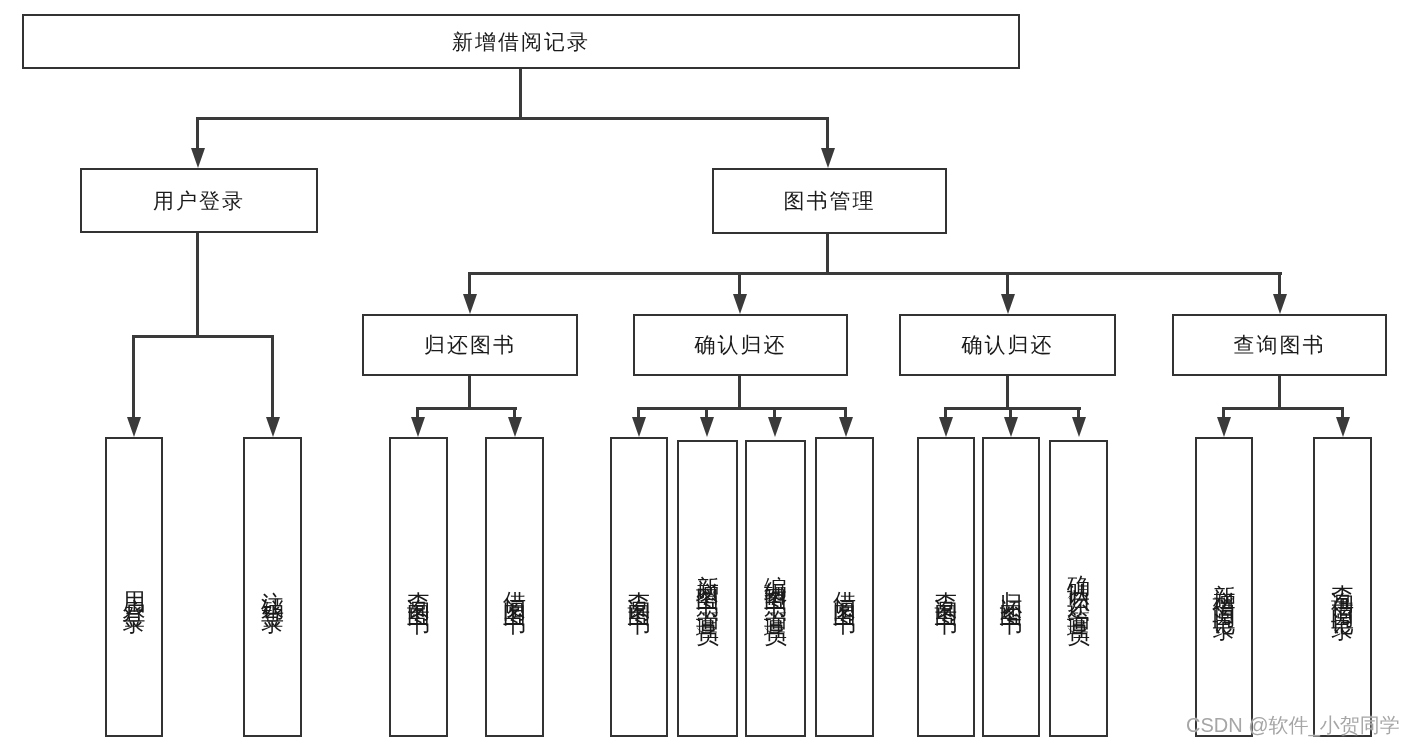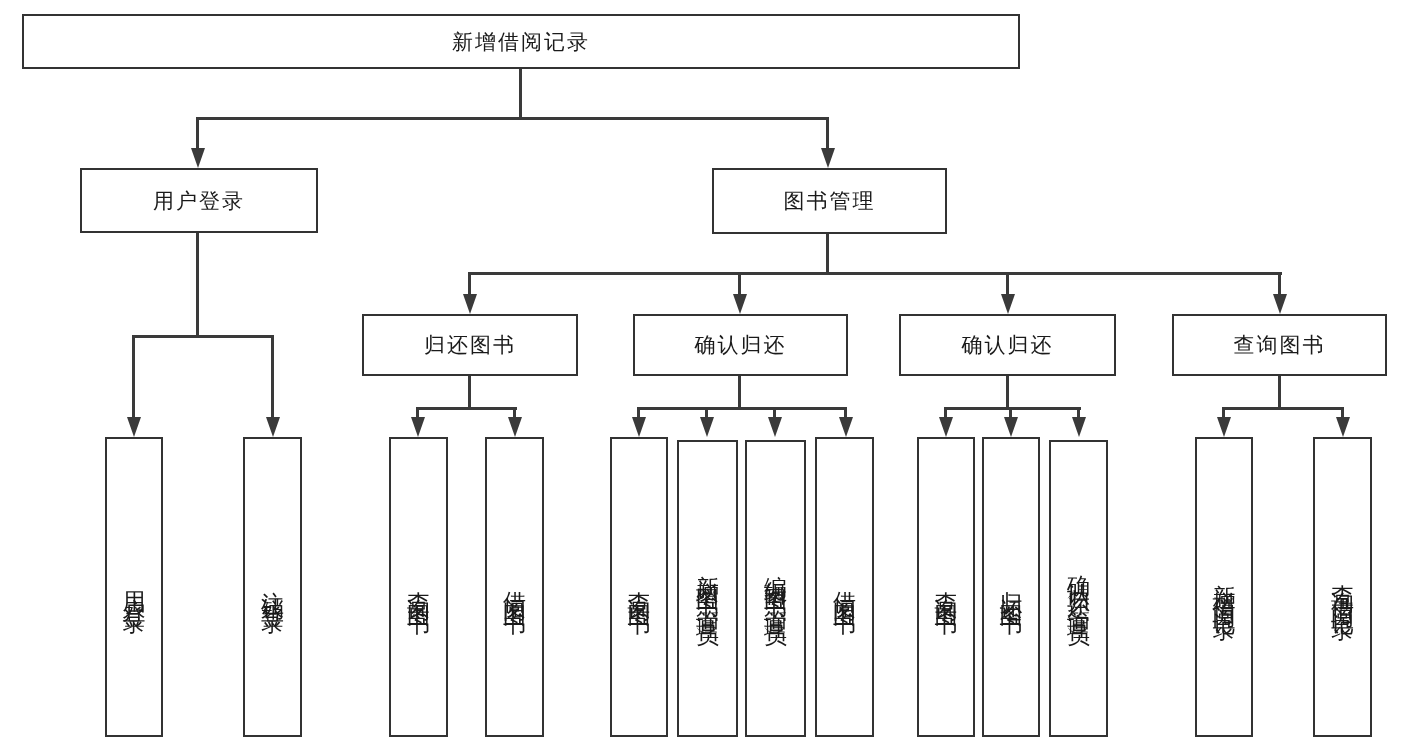--- a/index.html
+++ b/index.html
@@ -131,14 +131,15 @@
   <div class="vline" style="left:1009px;top:407px;height:10px;"></div>
   <div class="tri" style="left:1004px;top:417px;"></div>
   <div class="vline" style="left:1077px;top:407px;height:10px;"></div>
   <div class="tri" style="left:1072px;top:417px;"></div>
 
   <div class="vline" style="left:1222px;top:407px;height:10px;"></div>
   <div class="tri" style="left:1217px;top:417px;"></div>
   <div class="vline" style="left:1341px;top:407px;height:10px;"></div>
   <div class="tri" style="left:1336px;top:417px;"></div>
 
+  <div class="watermark">CSDN @软件_小贺同学</div>
 
 </div>
 
 </body></html>

